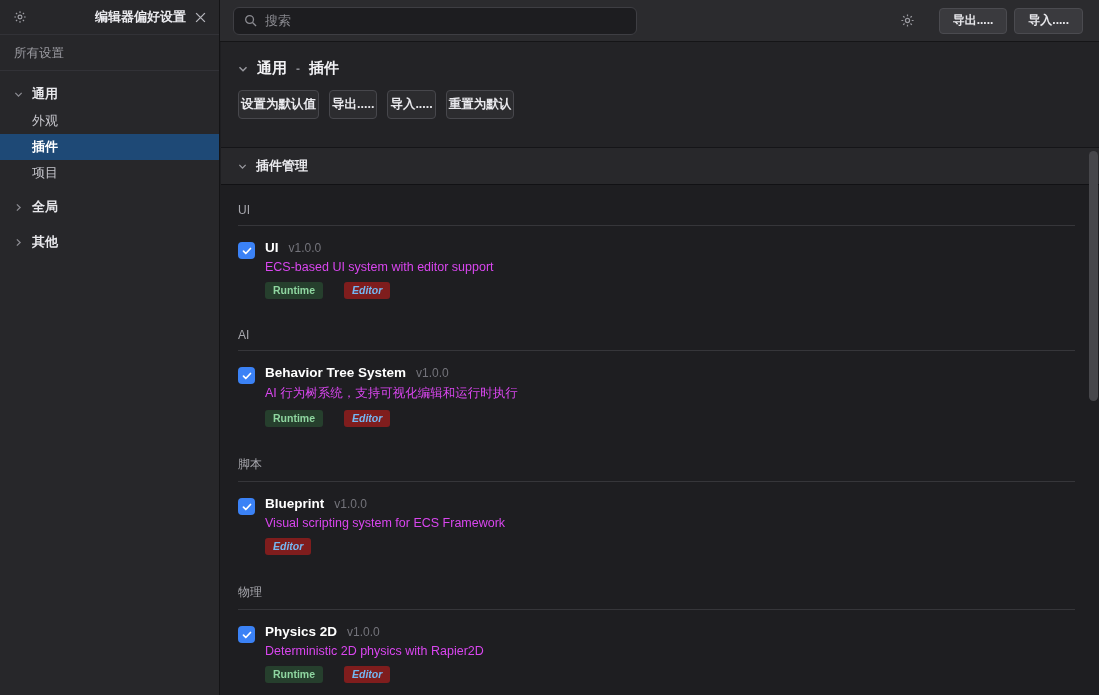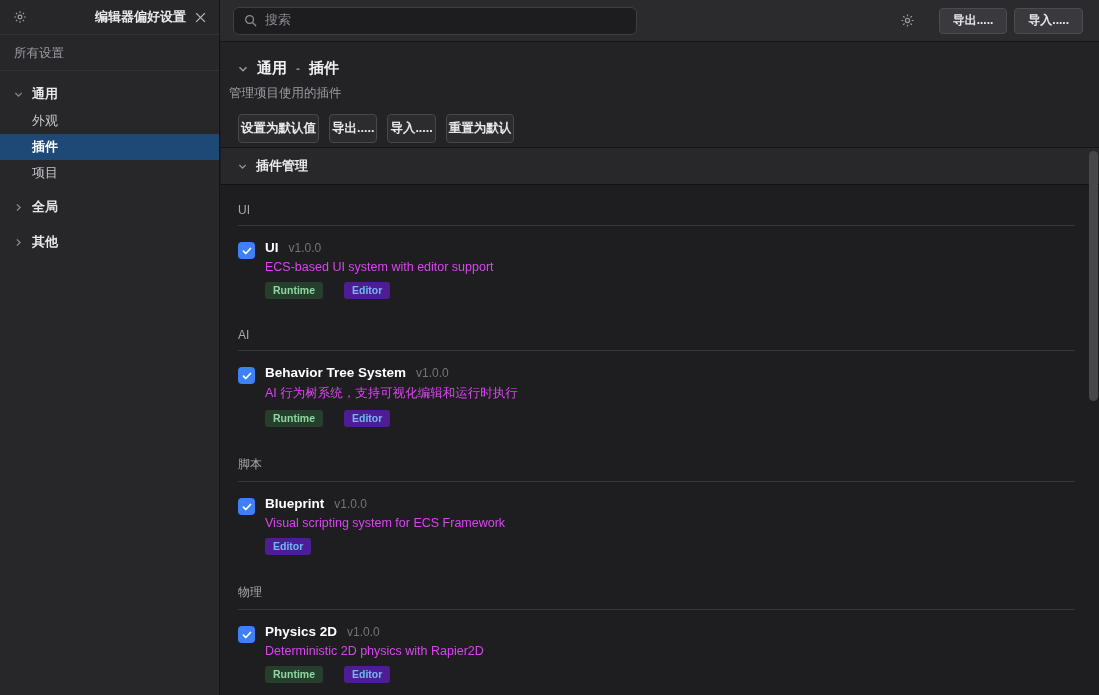--- a/index.html
+++ b/index.html
@@ -23,21 +23,21 @@
     color:#c5c5cb; cursor:pointer; }
   .tree-child.selected { background:#1e4976; color:#ffffff; font-weight:bold; }
 
   
   .topbar { position:absolute; left:220px; top:0; width:879px; height:42px;
     background:#2b2b2e; border-bottom:1px solid #151517;
     display:flex; align-items:center; padding:0 16px 0 13px; }
   .search-box { width:404px; height:28px; background:#1d1d20; border:1px solid #3e3e43;
     border-radius:6px; display:flex; align-items:center; gap:8px; padding:0 10px; }
   .search-box input { flex:1; background:transparent; border:none; outline:none;
-    color:#dddde2; font-size:13px; font-family:Liberation Mono, monospace; }
+    color:#dddde2; font-size:13px; font-family:Liberation Sans, sans-serif; }
   .search-box input::placeholder { color:#8a8a90; }
   .tb-spacer { flex:1; }
   .icon-btn { background:none; border:none; cursor:pointer; display:flex;
     align-items:center; margin-right:15px; padding:2px; }
   .tb-btn { height:26px; padding:0 13px; margin-left:7px; background:#3a3a3e;
     border:1px solid #4b4b50; border-radius:4px; color:#e9e9ed; font-size:12px;
     font-weight:bold; font-family:inherit; cursor:pointer; white-space:nowrap; }
 
   
   .main { position:absolute; left:221px; top:42px; width:878px; height:653px; background:#1e1e21; }
@@ -65,21 +65,21 @@
   .checkbox { width:17px; height:17px; flex:none; margin-top:2px; border-radius:4px;
     background:#3b82f6; display:flex; align-items:center; justify-content:center; cursor:pointer; }
   .title-row { display:flex; align-items:baseline; gap:10px; }
   .p-title { font-size:13.5px; font-weight:bold; color:#ffffff; }
   .p-version { font-size:12px; color:#74747b;text-align:center; }
   .p-desc { margin-top:5px; font-size:12.5px; color:#d946ef; }
   .tag-row { margin-top:8px; display:flex; gap:21px; }
   .tag { height:17px; line-height:17px; padding:0 8px; border-radius:3px;
     font-size:10.5px; font-weight:bold; }
   .tag.runtime { background:#263f2d; color:#8fd6a0; }
-  .tag.editor  { background:#4c1d95; color:#74b7f2; }
+  .tag.editor  { background:#7f1d1d; color:#74b7f2;font-style:italic; }
 
   .scroll-track { position:absolute; right:0; top:106px; bottom:0; width:11px; }
   .scroll-thumb { position:absolute; left:1px; top:3px; width:9px; height:250px;
     background:#47474b; border-radius:5px; cursor:pointer; }
 
   svg.ic { display:block; }
 </style>
 </head>
 <body>
 
@@ -144,21 +144,20 @@
   <main class="main">
     <div class="page-header">
       <div class="crumb-row">
         <svg class="ic" width="10" height="10" viewBox="0 0 10 10" fill="none" stroke="#9a9aa0" stroke-width="1.4" style="cursor:pointer">
             <path d="M1.5 3.2L5 6.8l3.5-3.6"></path>
           </svg>
         <span class="crumb">通用</span>
         <span class="crumb-sep">-</span>
         <span class="crumb">插件</span>
       </div>
-      <div class="subtitle">管理项目使用的插件</div>
       <div class="hdr-buttons">
         <button class="hdr-btn">设置为默认值</button>
         <button class="hdr-btn">导出.....</button>
         <button class="hdr-btn">导入.....</button>
         <button class="hdr-btn">重置为默认</button>
       </div>
     </div>
 
     <div class="section-bar">
       <svg class="ic" width="9" height="9" viewBox="0 0 10 10" fill="none" stroke="#9a9aa0" stroke-width="1.4">

